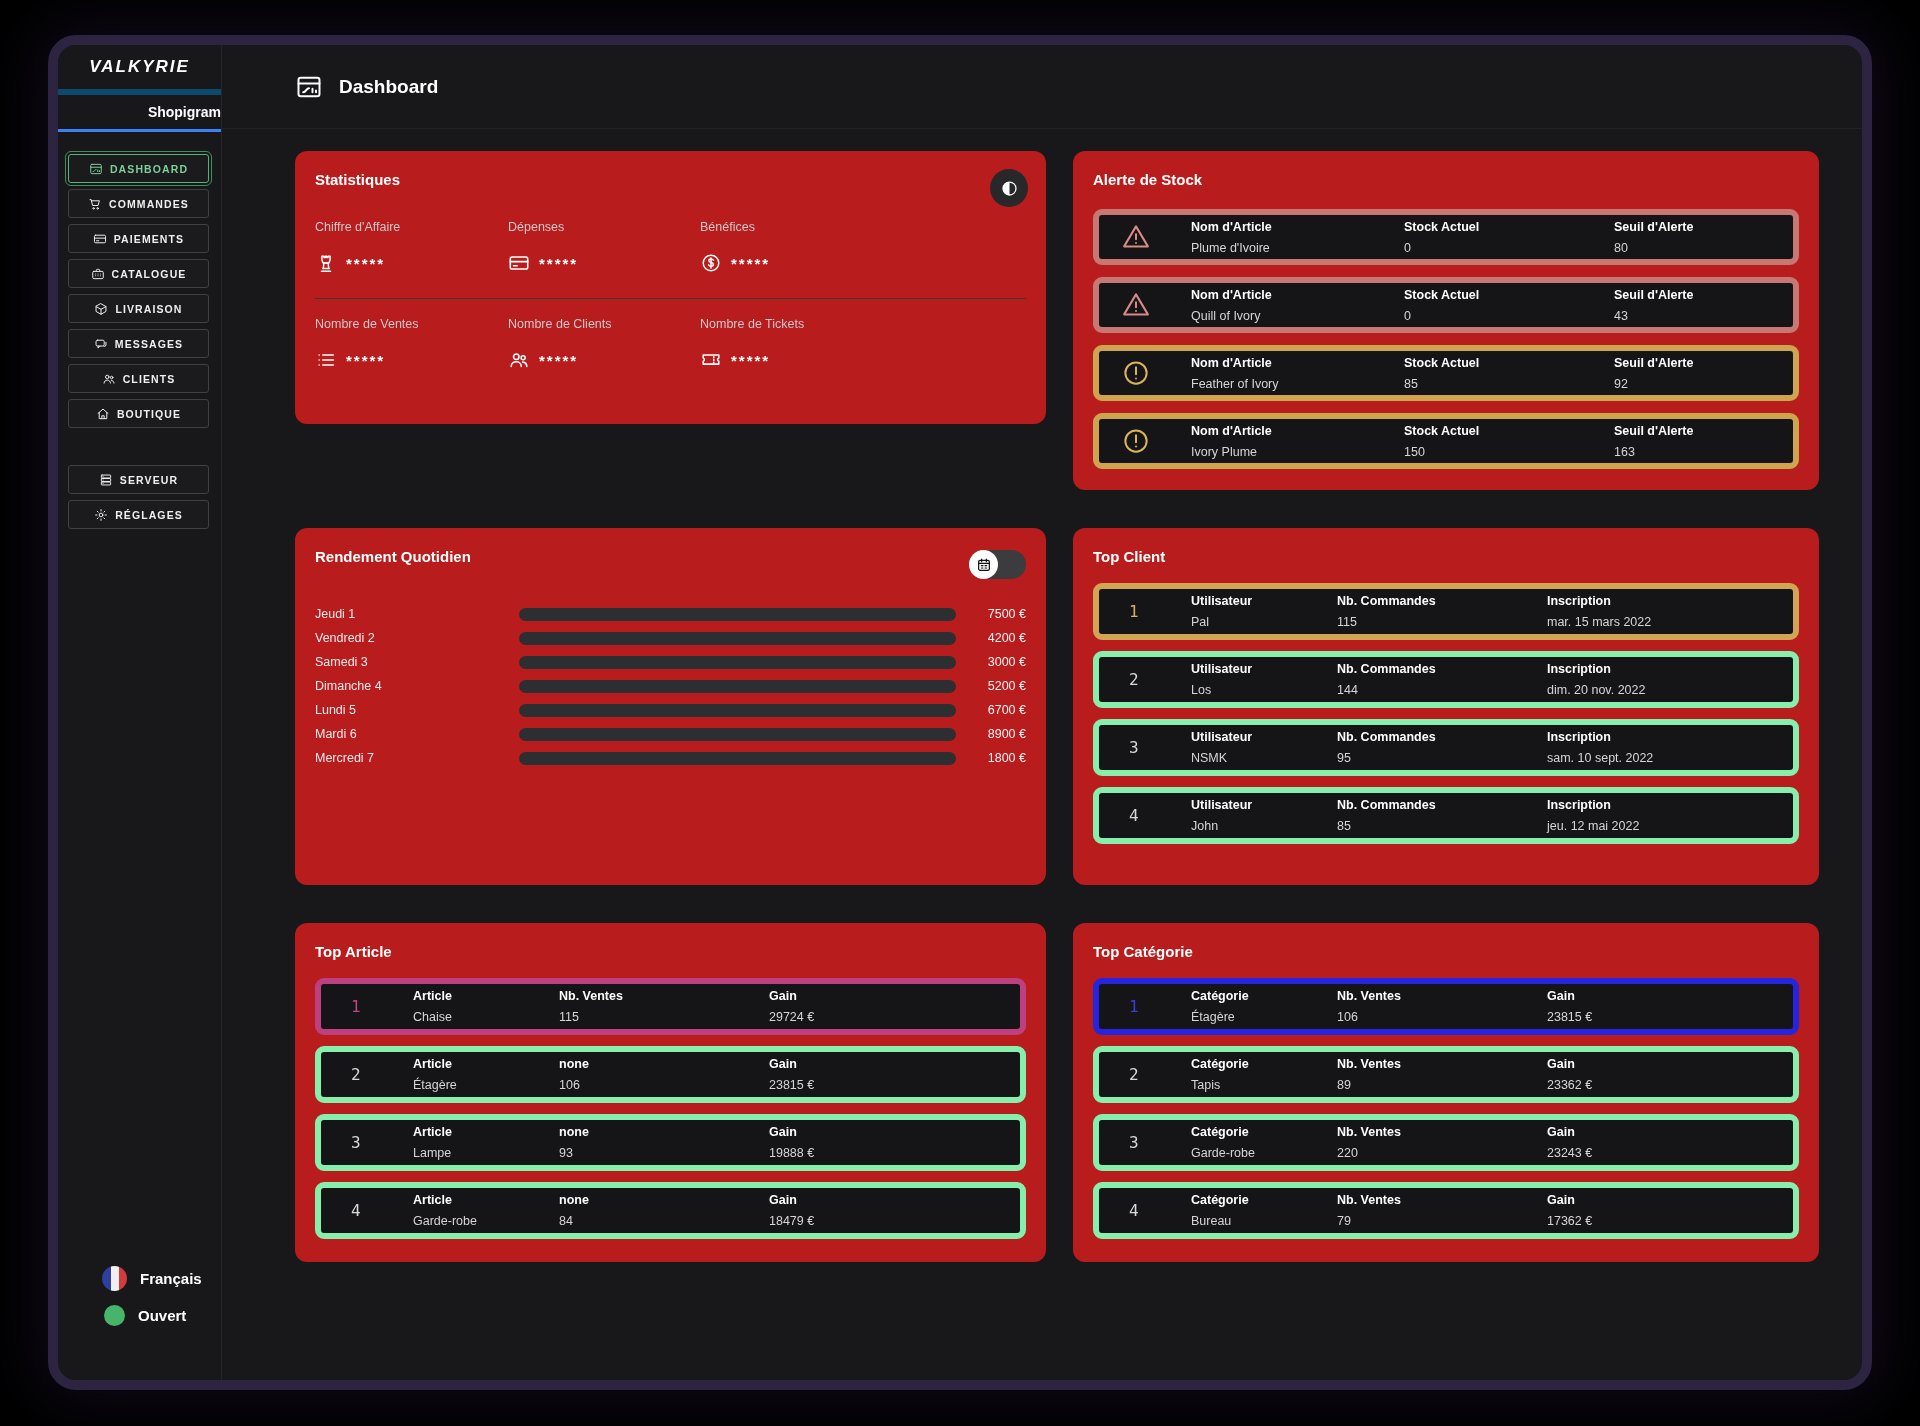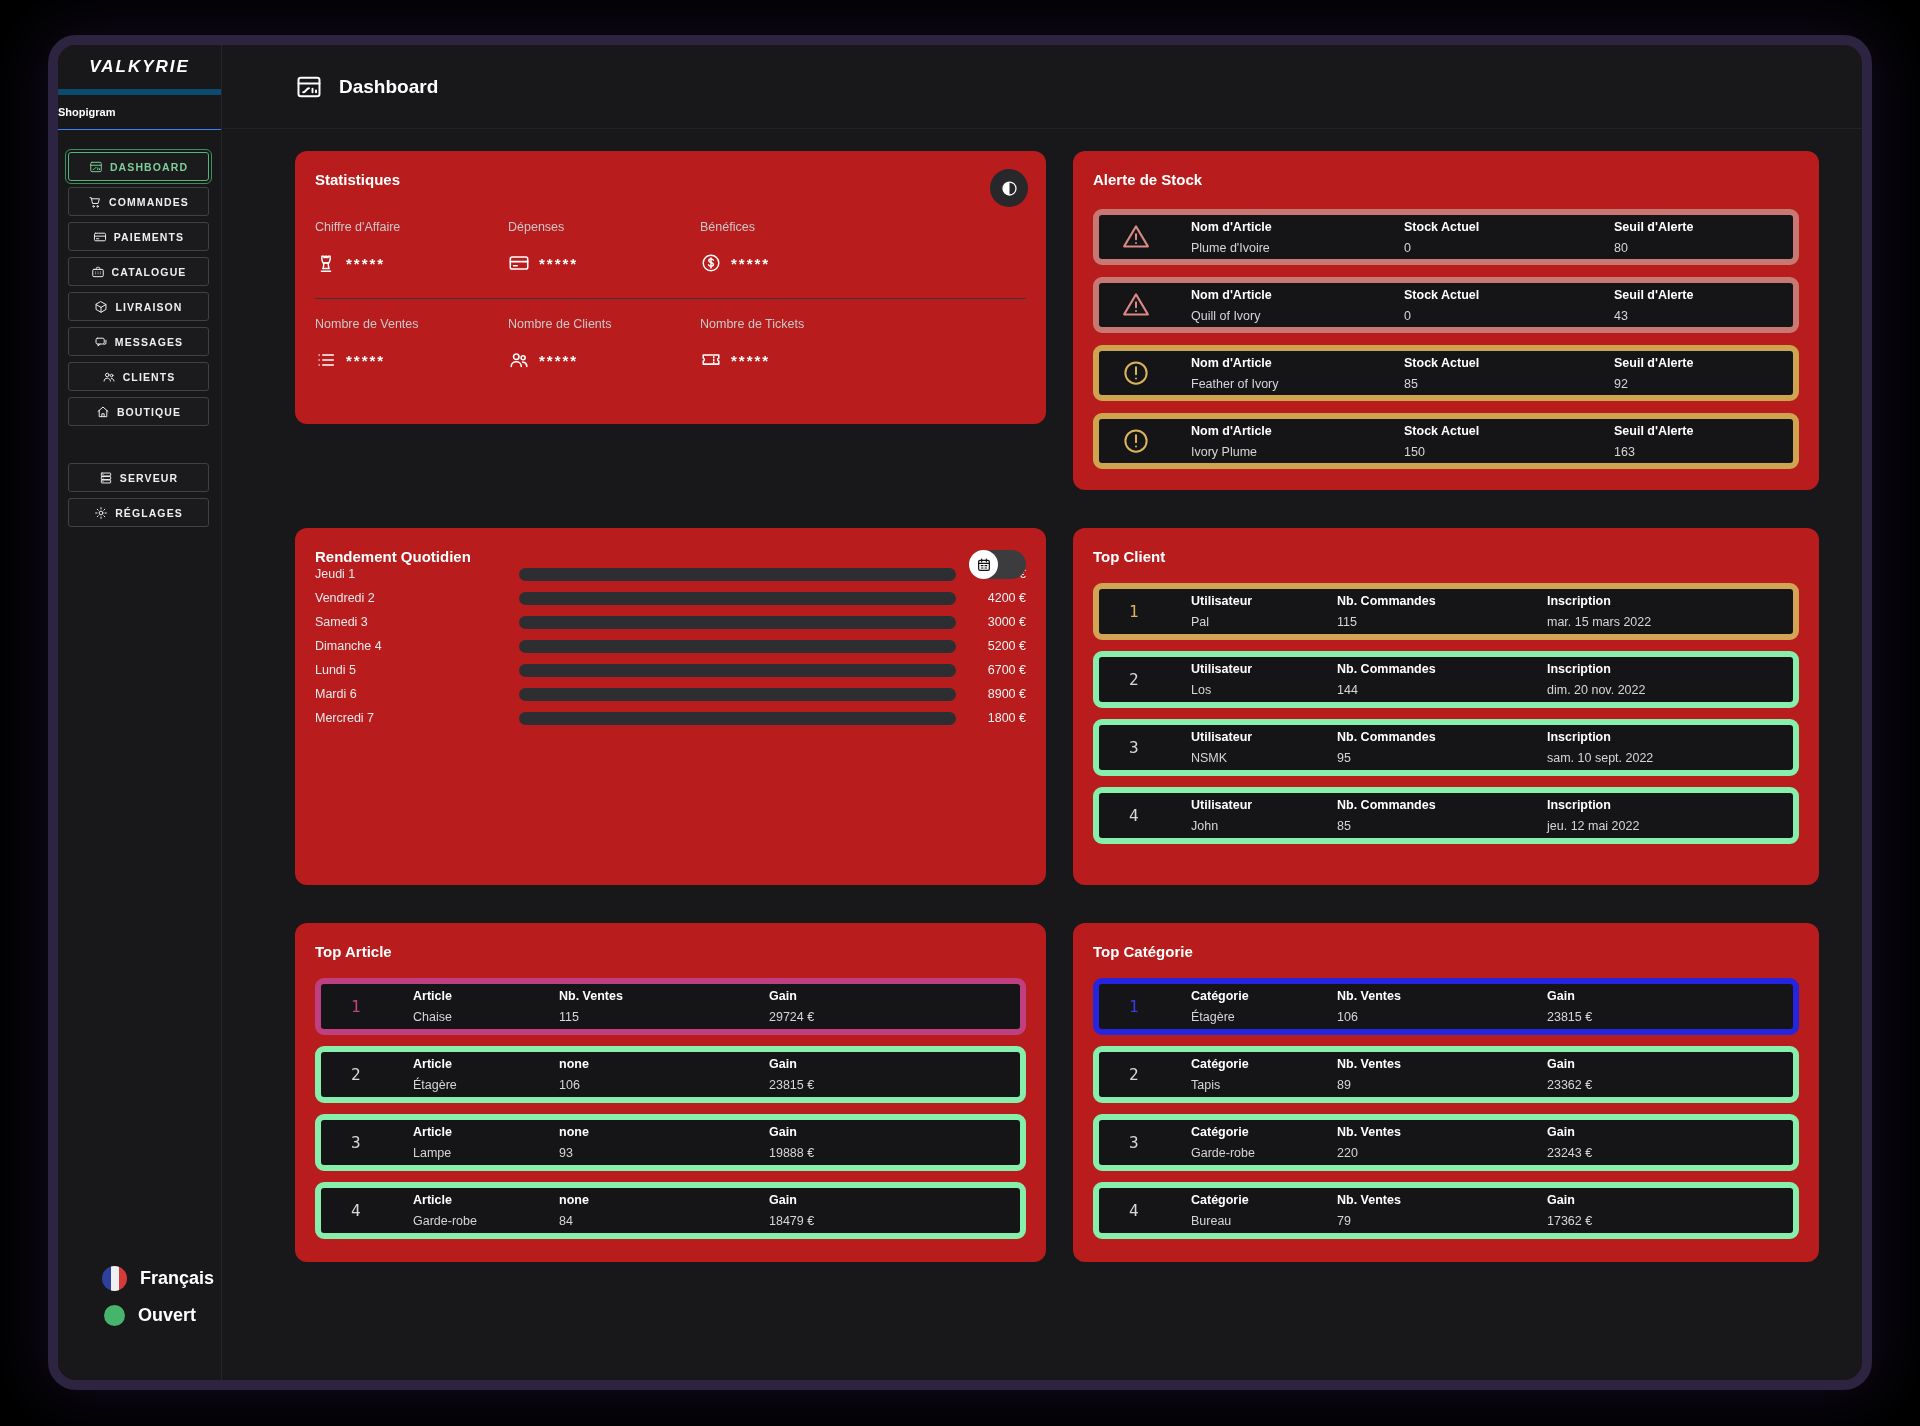--- a/index.html
+++ b/index.html
@@ -4,30 +4,30 @@
 <style>
   html,body{margin:0;padding:0;background:#000;width:1920px;height:1426px;
     font-family:"Liberation Sans",sans-serif;-webkit-font-smoothing:antialiased;color:#fff;overflow:hidden}
   .window{position:absolute;left:48px;top:35px;width:1804px;height:1335px;
     border:10px solid #2c2440;border-radius:28px;background:#18181a;
     box-shadow:0 0 60px 8px rgba(120,80,190,.14);display:flex;overflow:hidden}
   
   .sidebar{width:163px;border-right:1px solid #262628;display:flex;flex-direction:column;background:#18181a}
   .logo-row{height:44px;display:flex;align-items:center;justify-content:center;border-bottom:6px solid #0c4a6e}
   .logo{font-size:17px;font-weight:800;letter-spacing:2px;font-style:italic}
-  .store-row{height:34px;display:flex;align-items:center;justify-content:flex-start;border-bottom:1px solid #3b82f6;font-size:11px;font-weight:700}
+  .store-row{height:34px;display:flex;align-items:center;justify-content:flex-end;border-bottom:3px solid #3b82f6;font-size:14px;font-weight:700}
   .nav{padding:22px 12px 0 10px;display:flex;flex-direction:column;gap:6px}
   .nav-item{height:27px;border:1px solid #414143;border-radius:3px;background:#1b1b1d;
     display:flex;align-items:center;justify-content:center;gap:7px;cursor:pointer;
     font-size:10.5px;font-weight:700;letter-spacing:1.1px;color:#efefef}
   .nav-item svg{width:14px;height:14px;flex:0 0 auto}
   .nav-item.active{border-color:#57b27e;color:#7ccf97;outline:1px solid #3f8f60;outline-offset:2px}
   .nav-gap{height:25px}
   .side-foot{margin-top:auto;padding:0 0 54px 44px;display:flex;flex-direction:column;gap:14px}
-  .lang-row,.status-row{display:flex;align-items:center;gap:13px;font-size:18px;font-weight:700}
+  .lang-row,.status-row{display:flex;align-items:center;gap:13px;font-size:15px;font-weight:700}
   .flag{width:25px;height:25px;border-radius:50%;
     background:linear-gradient(90deg,#2e3f9e 0 34%,#f0f0f0 34% 66%,#d63b3b 66% 100%)}
   .dot{width:21px;height:21px;border-radius:50%;background:#46b46a;margin-left:2px}
   
   .main{flex:1;display:flex;flex-direction:column}
   .main-header{height:83px;border-bottom:1px solid #232325;display:flex;align-items:center;gap:16px;padding-left:73px}
   .main-header svg{width:28px;height:28px}
   .page-title{font-size:19px;font-weight:800}
   .content{padding:22px 37px 0 73px;display:grid;grid-template-columns:751px 746px;column-gap:27px;row-gap:38px;align-items:start}
   .card{background:#b91c1c;border-radius:12px;padding:20px;position:relative;box-sizing:border-box}
@@ -51,21 +51,21 @@
   .rank{font-family:"DejaVu Sans Mono",monospace;font-size:16px;color:#d8d8d8;text-align:left;padding-left:14px}
   .sev-ico{width:30px;height:30px;margin-left:6px}
   .cl{font-size:12.5px;font-weight:800;margin-bottom:7px}
   .cv{font-size:12.5px;color:#d6d6d8}
   .sev-red{border-color:#c87872}.sev-red .sev-ico{color:#d98a84}
   .sev-yellow{border-color:#cfa44e}.sev-yellow .sev-ico{color:#d9b45b}
   .hl-gold{border-color:#d2a554}.hl-gold .rank{color:#dcb05f}
   .hl-pink{border-color:#bf4080}.hl-pink .rank{color:#c0457f}
   .hl-blue{border-color:#2525e0}.hl-blue .rank{color:#3a3ae8}
   
-  .bars{display:flex;flex-direction:column;gap:6px}
+  .bars{margin-top:40px;display:flex;flex-direction:column;gap:6px}
   .brow{display:grid;grid-template-columns:204px 1fr 70px;align-items:center;height:18px}
   .blabel{font-size:12.5px;color:#eaeaec}
   .btrack{height:13px;border-radius:7px;background:#2c2e31;overflow:hidden}
   .bfill{height:100%;border-radius:7px}
   .bval{font-size:12.5px;text-align:right;color:#f2f2f4}
   
   .toggle{position:absolute;top:22px;right:20px;width:57px;height:29px;border-radius:15px;background:#3c3c3f;cursor:pointer}
   .knob{position:absolute;left:0;top:0;width:29px;height:29px;border-radius:50%;background:#fff;
     display:flex;align-items:center;justify-content:center}
   .knob svg{width:16px;height:16px;color:#111}

